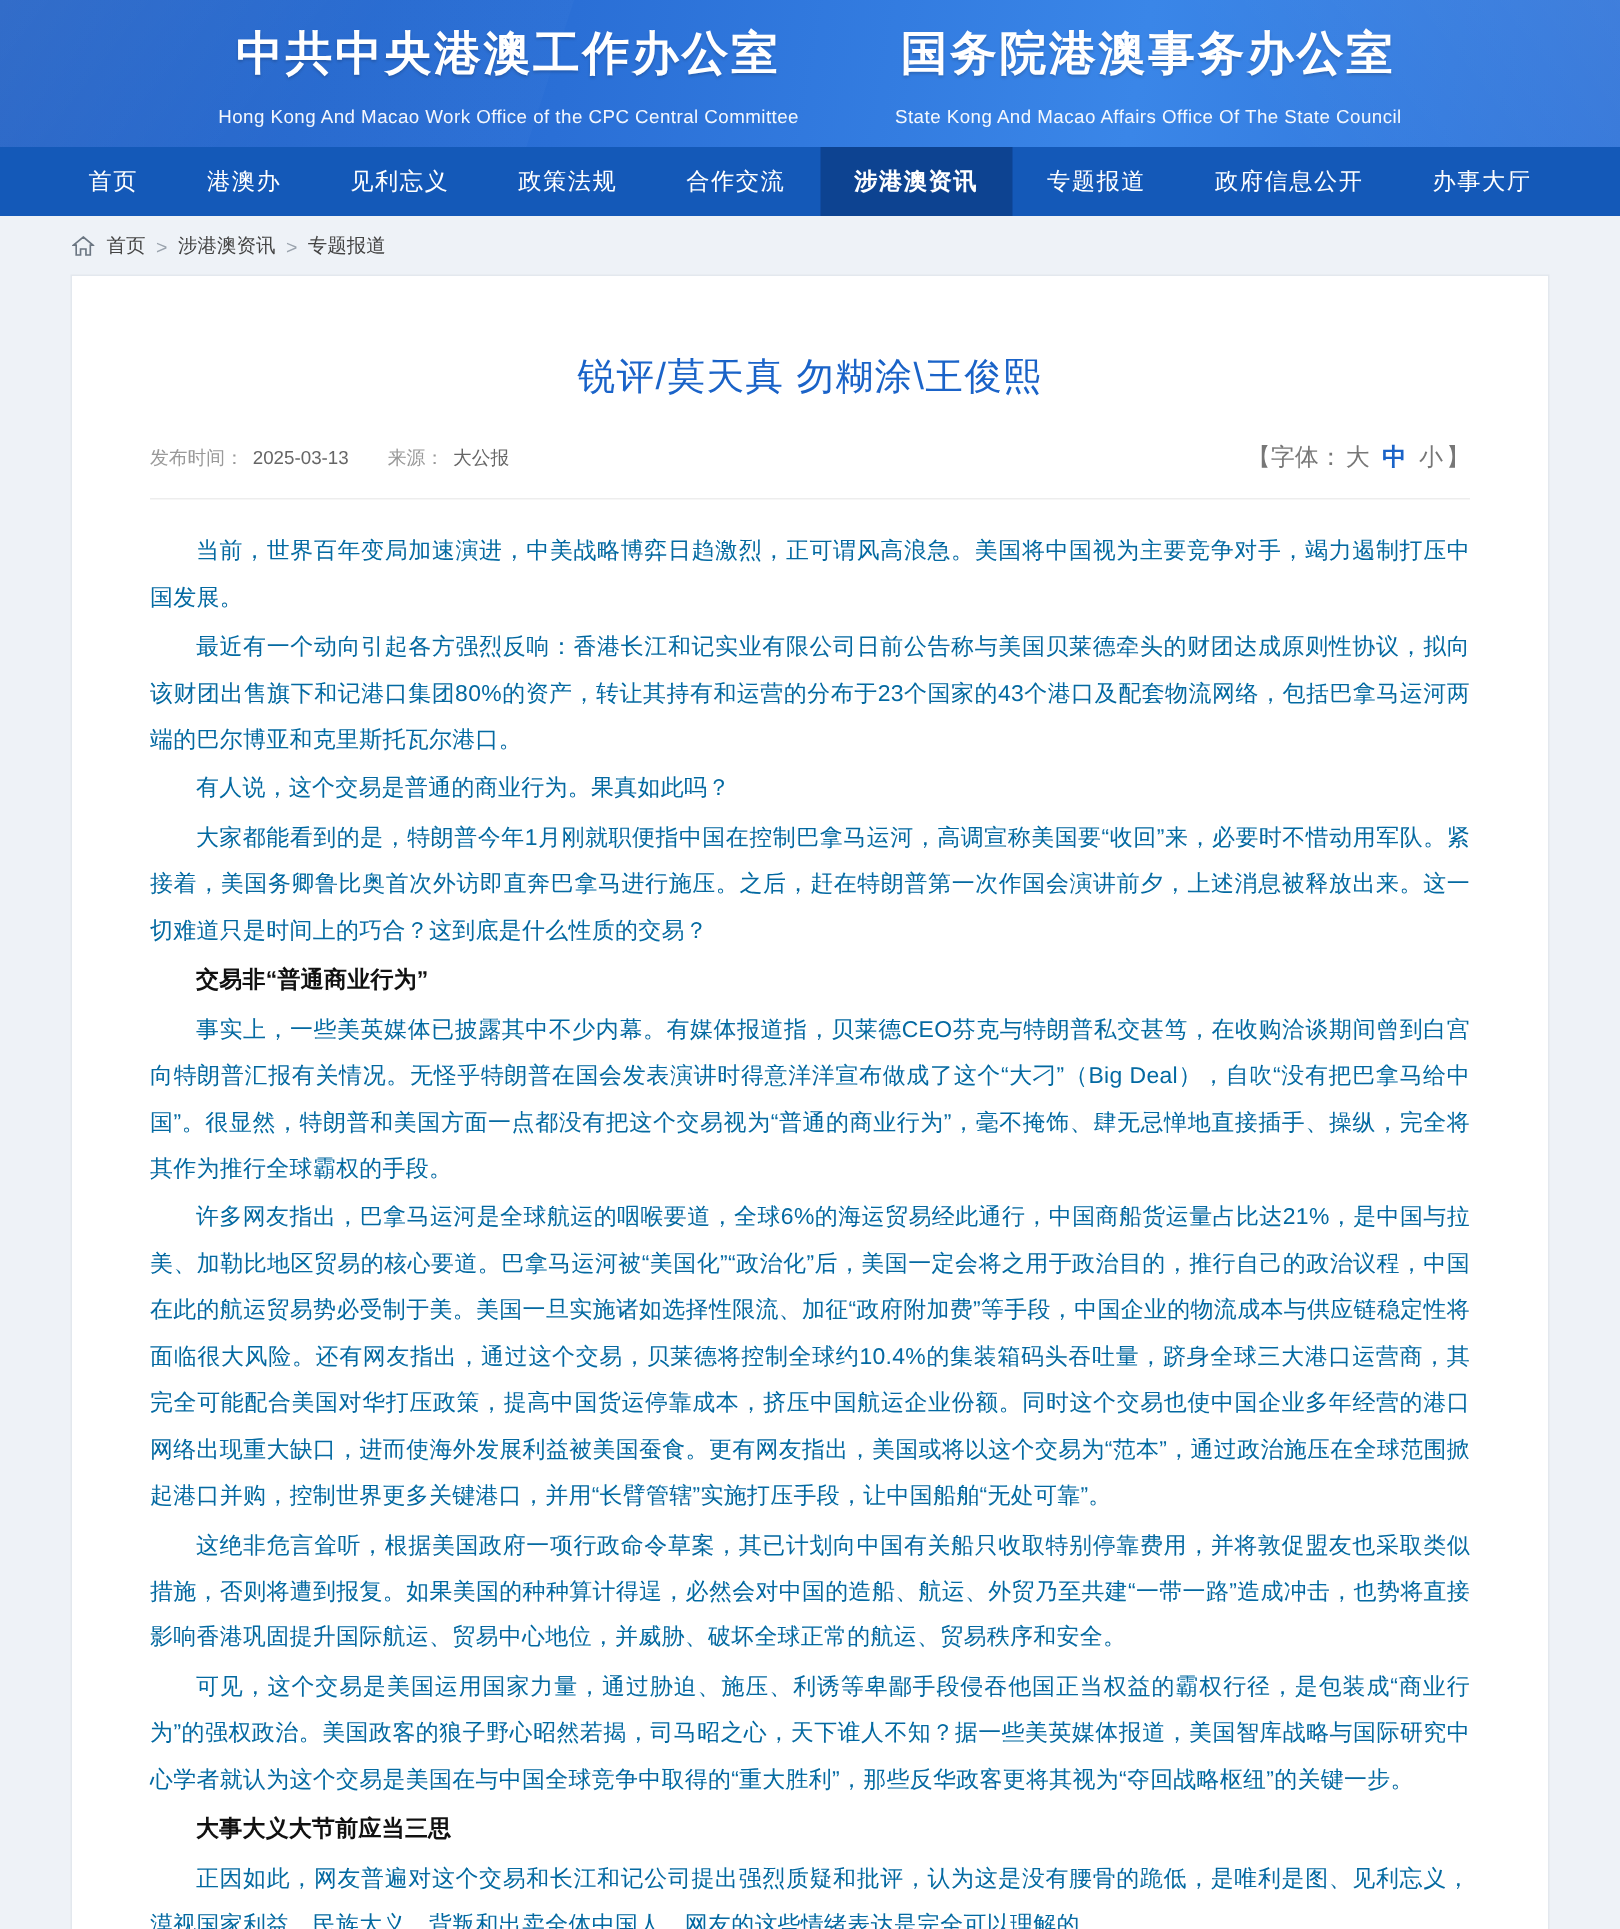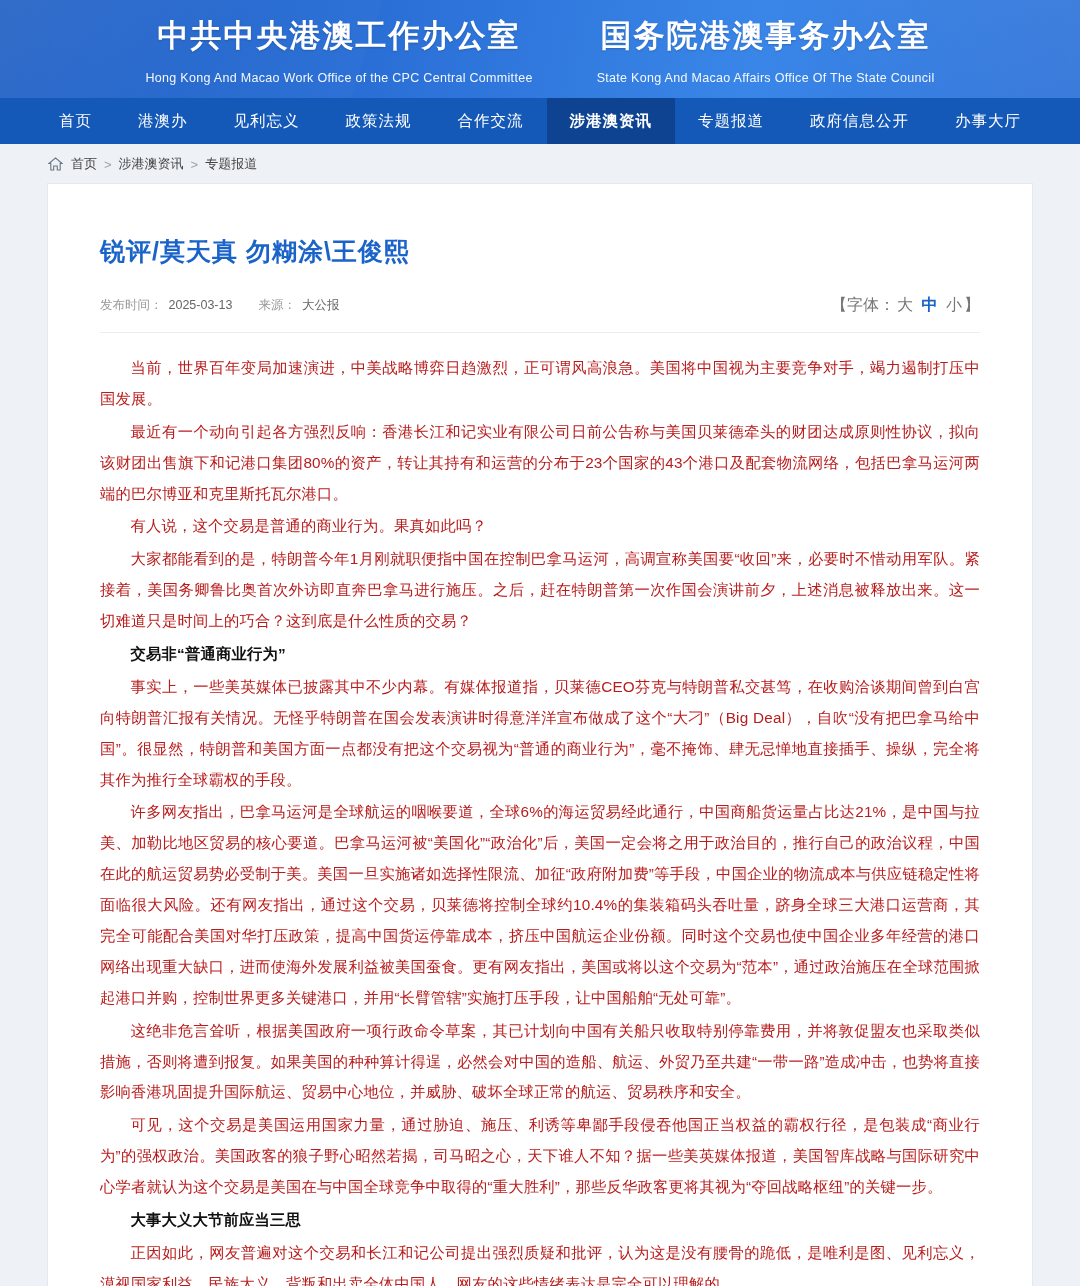--- a/index.html
+++ b/index.html
@@ -112,23 +112,24 @@
 
   
   .card {
     margin: 0 48px;
     background: #fff;
     min-height: 1090px;
     padding: 30px 52px 40px 52px;
     box-shadow: 0 0 0 1px #e3e8ee;
   }
   .art-title {
+    text-align: center;
     color: #1a63c8;
     font-size: 25px;
-    font-weight: bold;
+    font-weight: normal;
     letter-spacing: 1px;
     margin: 20px 0 26px 0;
     line-height: 1.4;
   }
   .meta-row {
     display: flex;
     align-items: center;
     font-size: 12.5px;
     color: #888;
     border-bottom: 1px solid #ededed;
@@ -146,21 +147,21 @@
   }
   .fontsize .fs {
     cursor: pointer;
     padding: 0 2px;
   }
   .fontsize .fs.sel { color: #1a63c8; font-weight: bold; }
 
   .body-text p {
     font-size: 15.3px;
     line-height: 2.02;
-    color: #b91c1c;
+    color: #0369a1;
     margin: 0 0 2px 0;
     text-indent: 2em;
     text-align: justify;
     letter-spacing: 0.2px;
   }
   .body-text p.subhead {
     font-weight: bold;
     color: #111;
   }
 </style>

